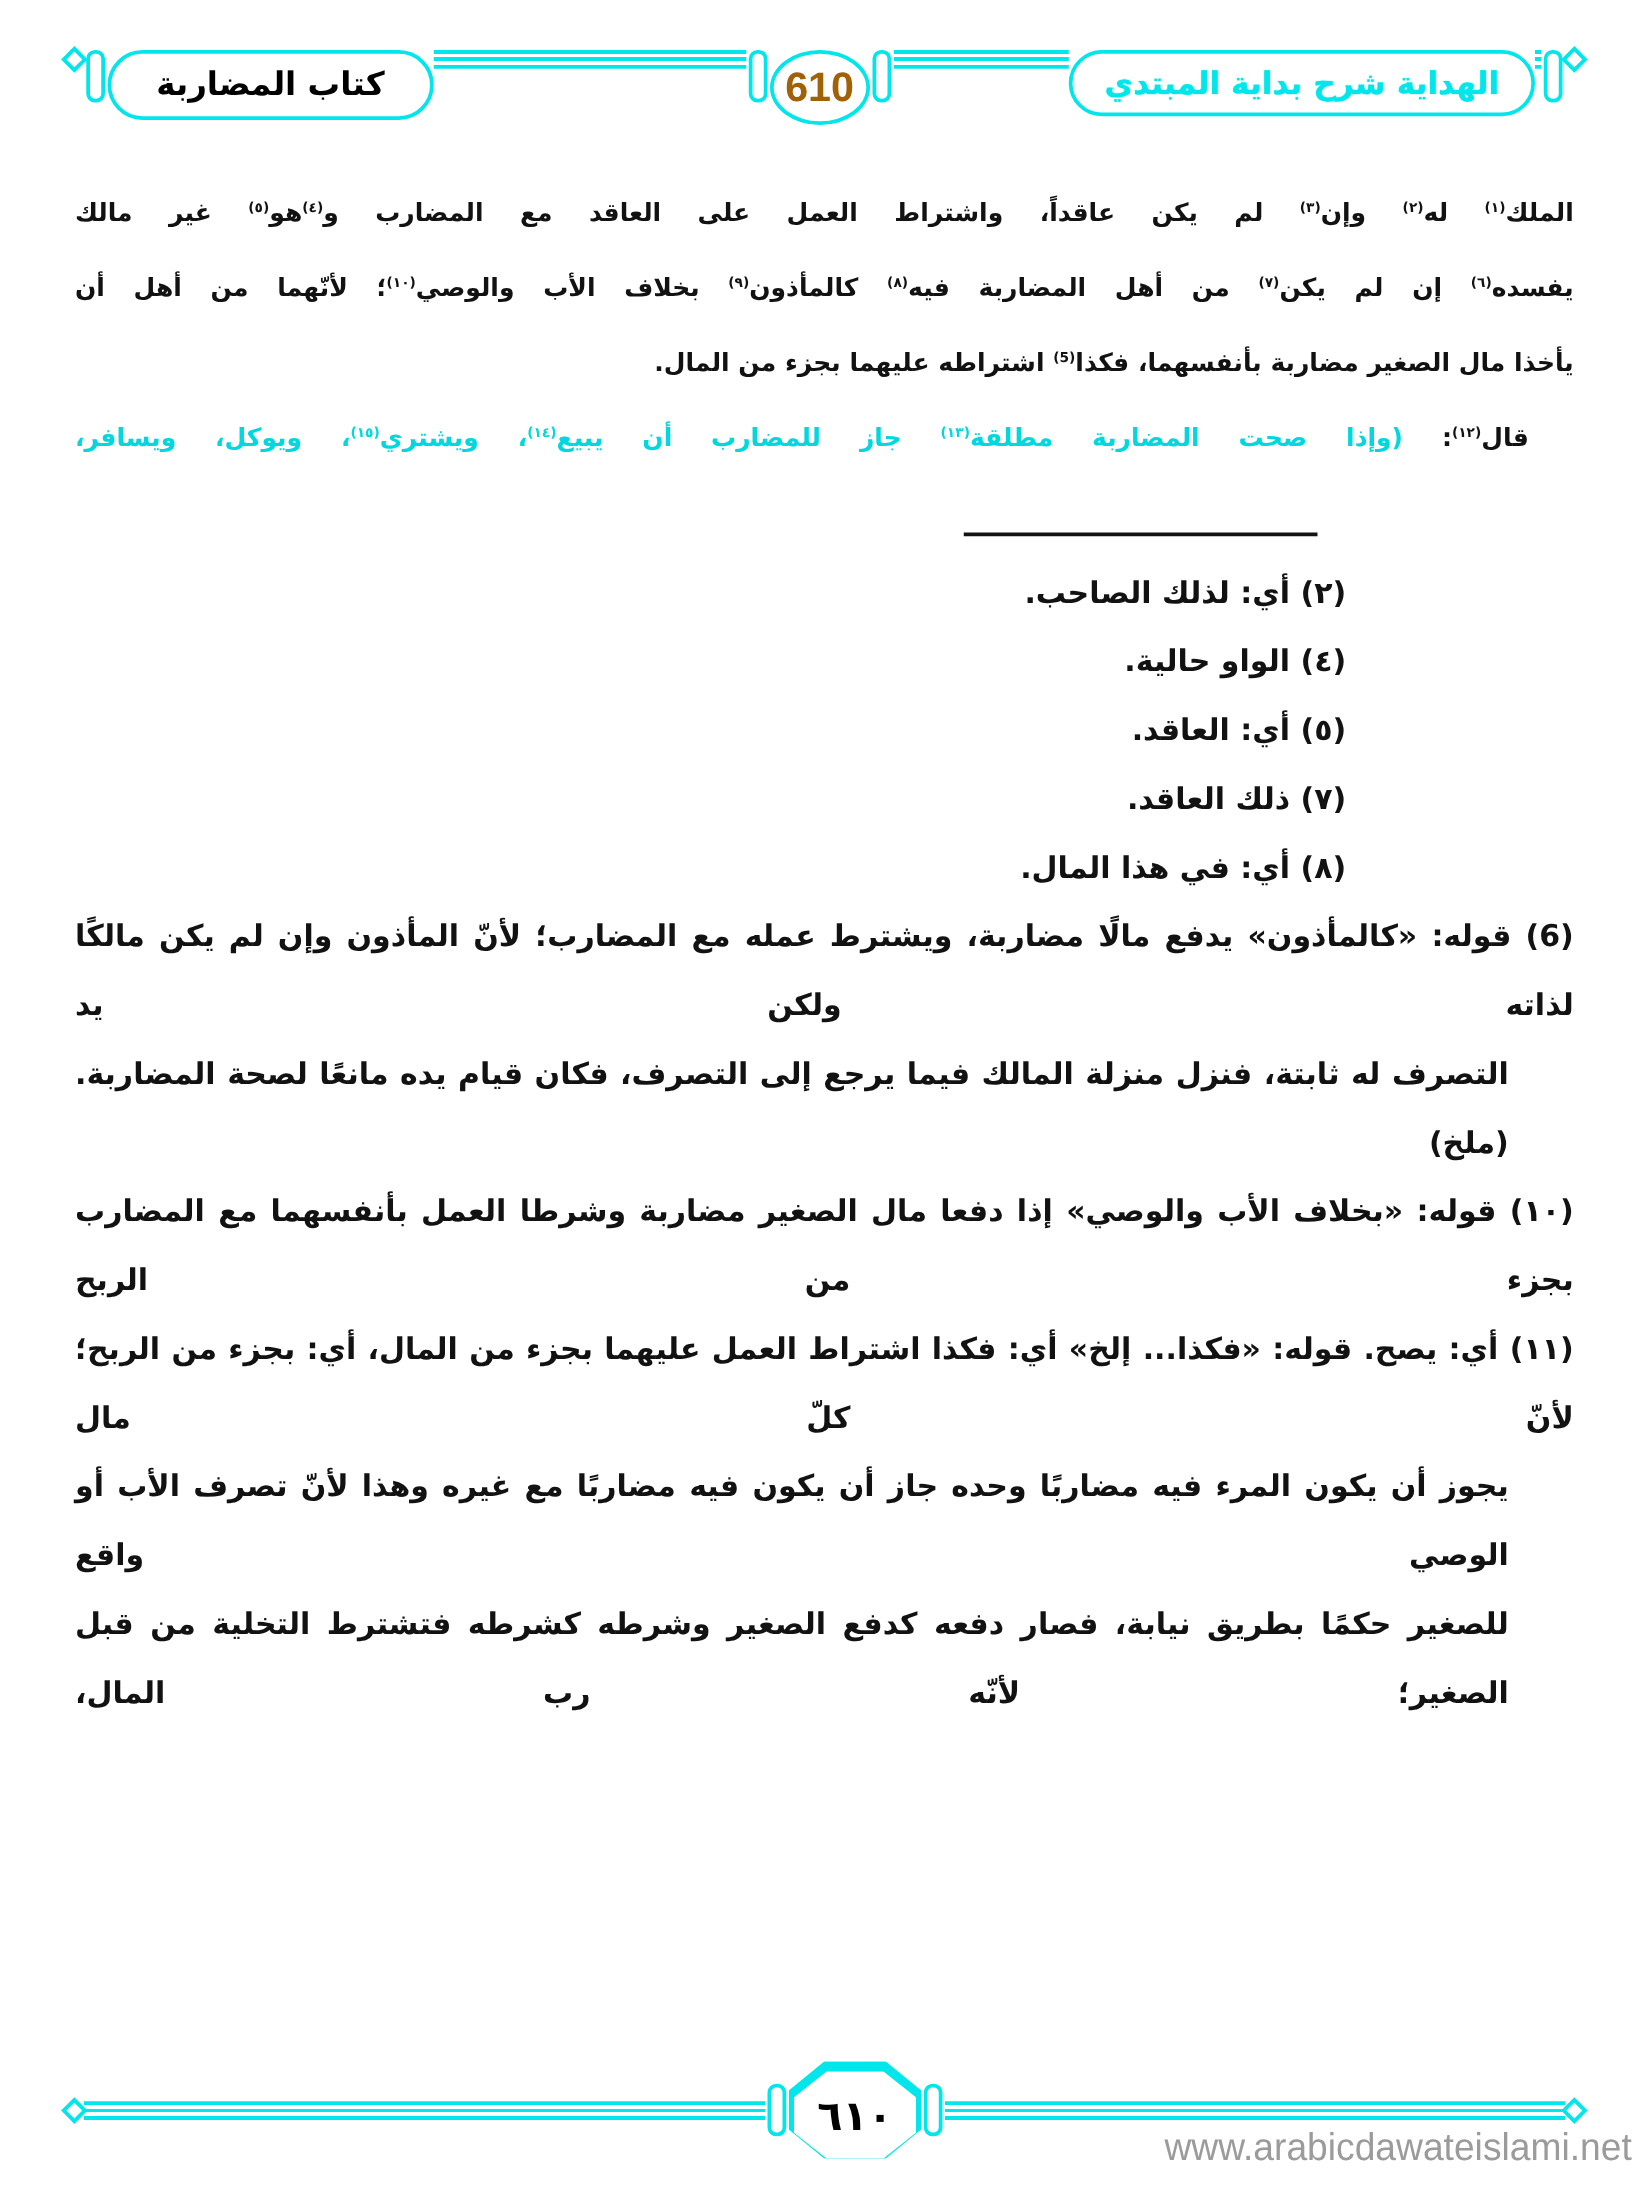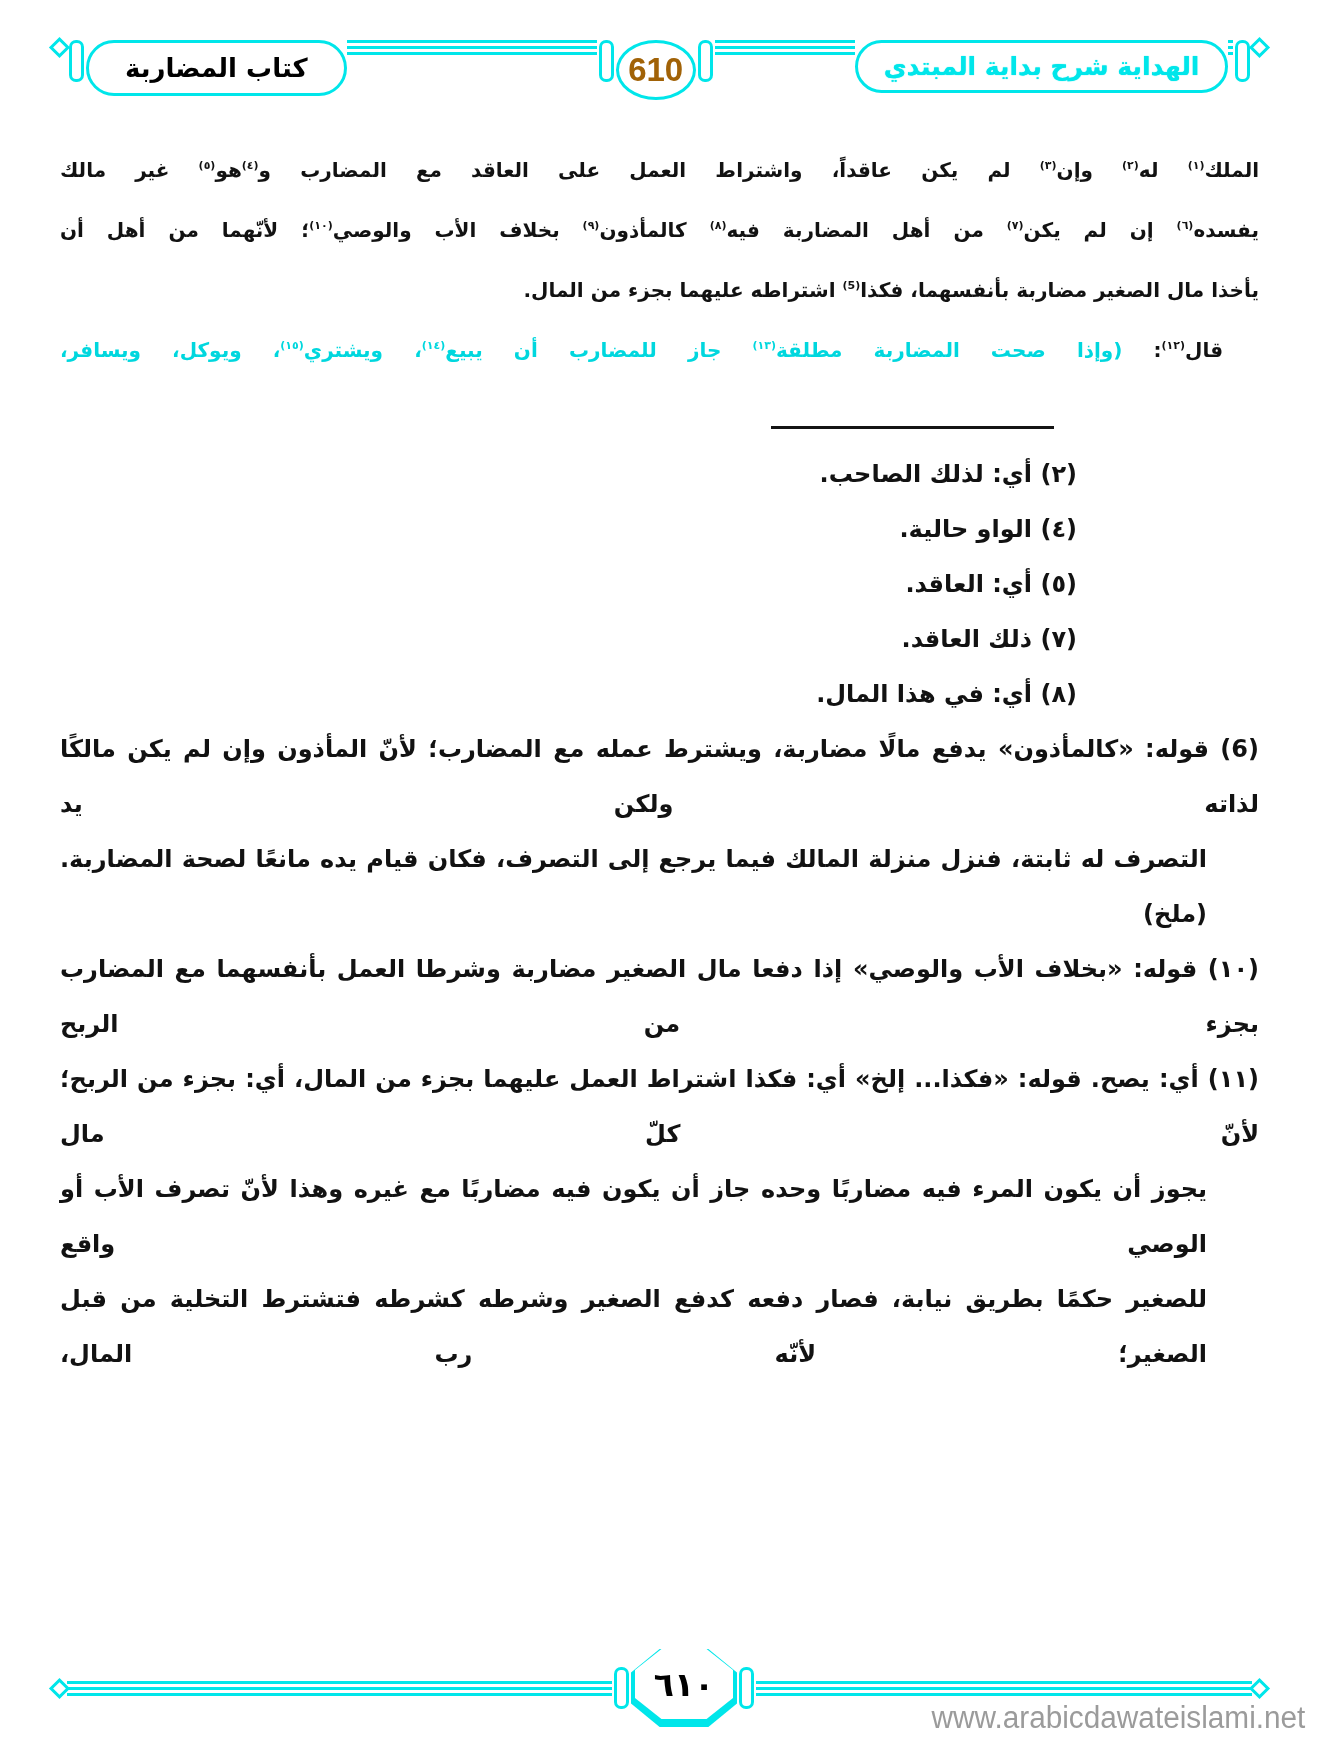--- a/index.html
+++ b/index.html
@@ -97,21 +97,21 @@
   .ftr {
     position: absolute; left: 52px; right: 52px; top: 1648px;
     display: flex; align-items: center; height: 80px;
   }
   .rule3.fL { flex: 0 0 545px; }
   .rule3.fR { flex: 1 1 auto; }
   .octo {
     flex: none; width: 106px; height: 78px;
     background: var(--cyan);
     clip-path: polygon(27% 0,73% 0,100% 30%,100% 70%,73% 100%,27% 100%,0 70%,0 30%);
-    display: flex; align-items: flex-start; justify-content: center;
+    display: flex; align-items: flex-end; justify-content: center;
   }
   .octo-in {
     width: 98px; height: 70px; background: #fff;
     clip-path: polygon(27% 0,73% 0,100% 30%,100% 70%,73% 100%,27% 100%,0 70%,0 30%);
     display: flex; align-items: center; justify-content: center;
     font-size: 33px; font-weight: bold; color: #000;
   }
   .wm {
     position: absolute; right: 14px; top: 1700px;
     font-family: "Liberation Sans", sans-serif;

